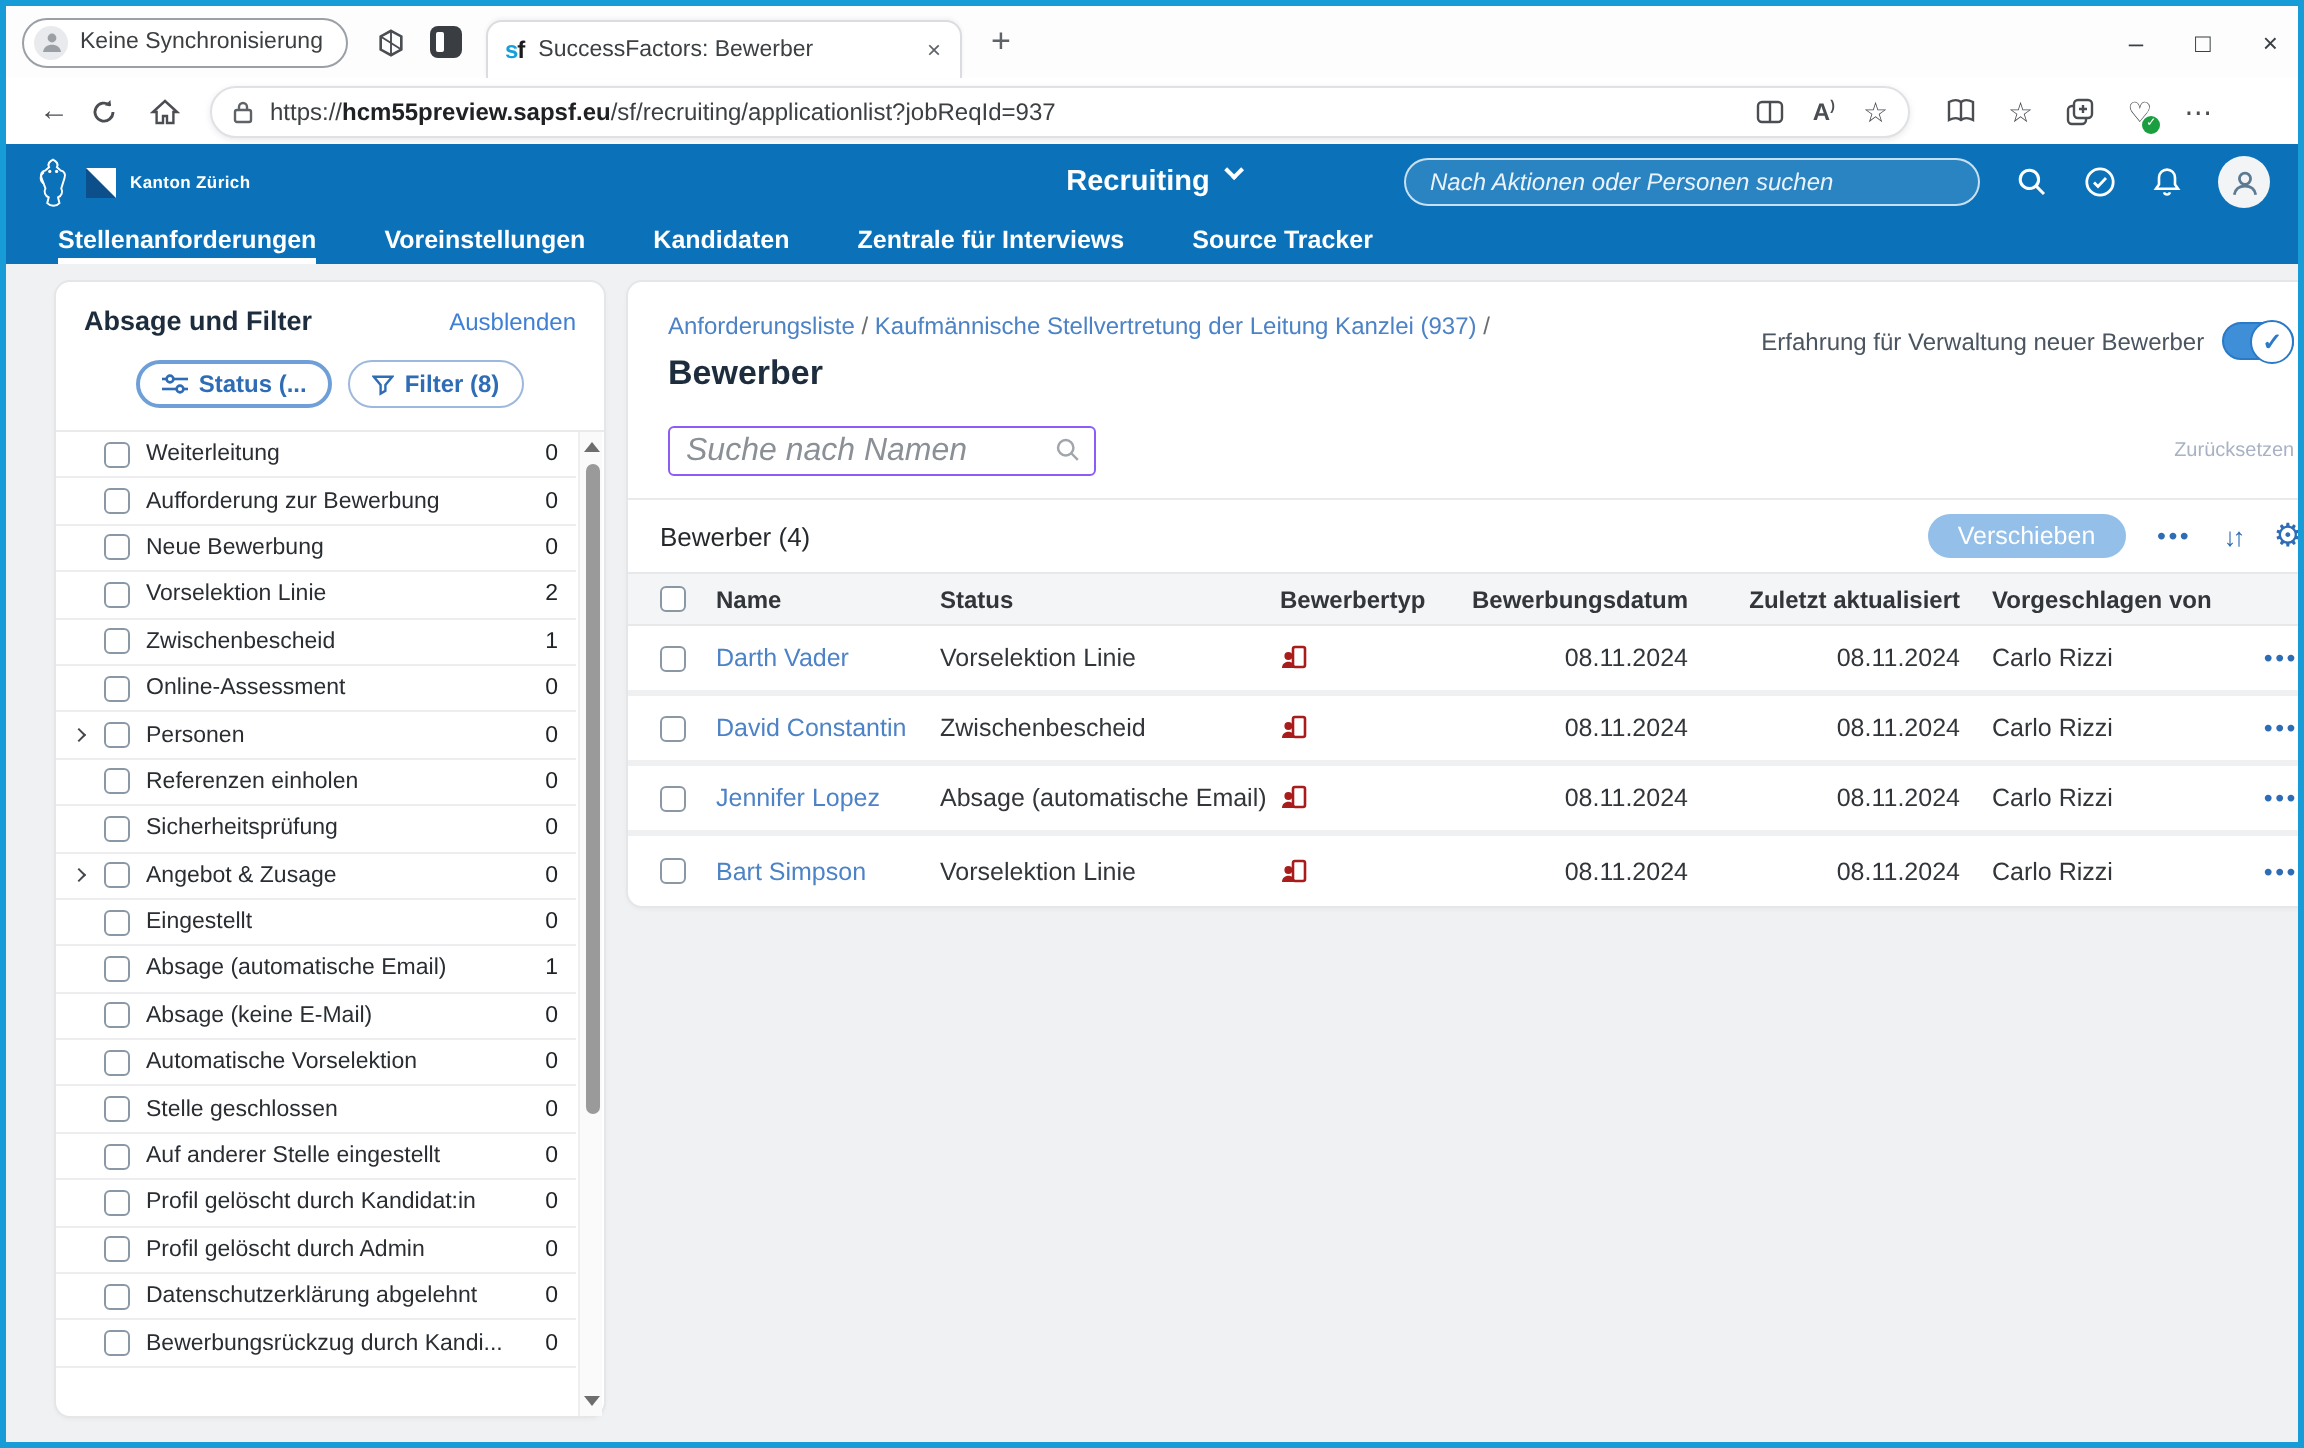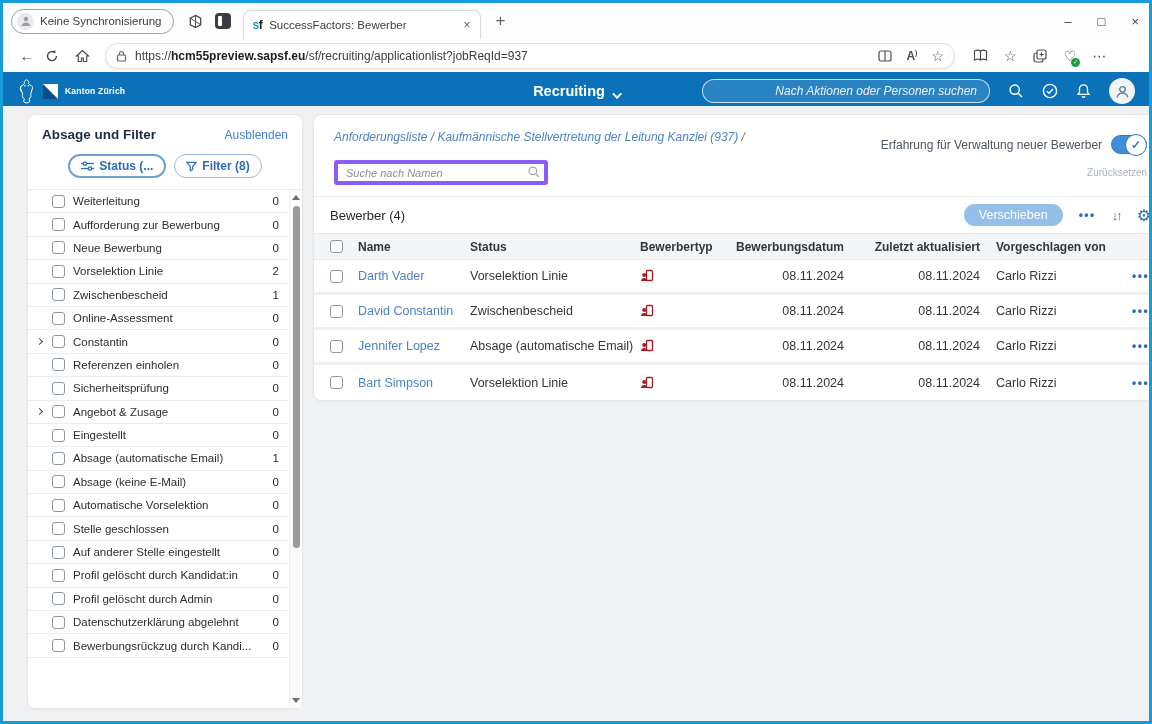--- a/index.html
+++ b/index.html
@@ -30,24 +30,24 @@
   .url-text .host { font-weight:bold; color:#202124; }
   .pill-icons { display:flex; align-items:center; gap:14px; color:#4a4d52; font-size:13px; }
   .after-pill-icons { display:flex; align-items:center; gap:16px; color:#4a4d52; font-size:14px; margin-left:12px; margin-right:24px; }
   .badge-dot { position:relative; }
   .badge-dot::after { content:"✓"; position:absolute; right:-4px; bottom:-3px; width:9px; height:9px; background:#1a9e3f; border-radius:50%; color:#fff; font-size:6px; line-height:9px; text-align:center; }
   
   .sap-header { background:#0b72b9; color:#fff; flex:0 0 auto; padding:4px 14px 0 14px; }
   .sap-row1 { height:30px; display:flex; align-items:center; position:relative; }
   .logo-wrap { display:flex; align-items:center; gap:7px; }
   .logo-text { font-size:8.5px; font-weight:bold; letter-spacing:.2px; }
-  .module-title { position:absolute; left:50%; transform:translateX(-50%); font-size:14.5px; font-weight:bold; display:flex; align-items:flex-end; gap:7px; }
+  .module-title { position:absolute; left:50%; transform:translateX(-50%); font-size:14.5px; font-weight:bold; display:flex; align-items:flex-start; gap:7px; }
   .chev-down { width:7px; height:7px; border-right:2px solid #fff; border-bottom:2px solid #fff; transform:rotate(45deg) translateY(-2px); }
   .hdr-right { margin-left:auto; display:flex; align-items:center; gap:18px; }
-  .hdr-search { width:288px; height:24px; border:1px solid rgba(255,255,255,.75); border-radius:12px; background:rgba(255,255,255,.13); color:#fff; font-style:italic; font-size:12px; padding:0 12px; font-family:"Liberation Sans", sans-serif;text-align:right; }
+  .hdr-search { width:288px; height:24px; border:1px solid rgba(255,255,255,.75); border-radius:12px; background:rgba(255,255,255,.13); color:#fff; font-style:italic; font-size:12px; padding:0 12px; font-family:"Liberation Sans", sans-serif; }
   .hdr-search::placeholder { color:#eaf2fa; font-style:italic; }
   .avatar-circle { width:26px; height:26px; border-radius:50%; background:#f2f4f6; display:flex; align-items:center; justify-content:center; }
   .sap-row2 { height:26px; display:flex; align-items:flex-end; gap:34px; padding:0 0 0 12px; }
   .mod-tab { font-size:12.5px; font-weight:bold; padding-bottom:5px; color:#fff; white-space:nowrap; }
   .mod-tab.active { border-bottom:3px solid #fff; padding-bottom:2px; }
   
   .content { flex:1; display:flex; padding:8px 16px 12px 24px; gap:10px; overflow:hidden; }
   .card { background:#fff; border:1px solid #e4e6e8; border-radius:8px; box-shadow:0 1px 2px rgba(0,0,0,.03); }
   .sidebar { width:276px; flex:0 0 auto; display:flex; flex-direction:column; }
   .sb-head { display:flex; justify-content:space-between; align-items:center; padding:12px 14px 6px 14px; }
@@ -66,29 +66,29 @@
   .f-label { margin-left:8px; flex:1; white-space:nowrap; overflow:hidden; text-overflow:ellipsis; }
   .f-count { margin-right:9px; color:#1f2428; }
   .sb-scroll { position:absolute; right:1px; top:0; bottom:0; width:12px; background:#fafafa; border-left:1px solid #efefef; }
   .arr { position:absolute; left:2px; width:0; height:0; border-left:4px solid transparent; border-right:4px solid transparent; }
   .arr.up { top:5px; border-bottom:5px solid #6e6e6e; }
   .arr.down { bottom:5px; border-top:5px solid #6e6e6e; }
   .thumb { position:absolute; left:2.5px; top:16px; height:66%; width:7px; background:#9a9a9a; border-radius:4px; }
   
   .main { flex:1; align-self:flex-start; }
   .m-head { position:relative; padding:15px 18px 4px 20px; }
-  .crumbs { font-size:12px; color:#6a6d70;font-style:italic; }
+  .crumbs { font-size:12px; color:#6a6d70; }
   .crumbs a { color:#4c82c6; text-decoration:none; }
   .page-title { font-size:17px; font-weight:bold; color:#1d2d3e; margin-top:7px; }
   .toggle-wrap { position:absolute; right:18px; top:20px; display:flex; align-items:center; gap:9px; font-size:12px; color:#4a5560; }
   .toggle { width:36px; height:19px; border-radius:10px; background:#3e8fd8; border:1px solid #2a7ac8; position:relative; }
   .toggle .knob { position:absolute; right:-1px; top:-2px; width:22px; height:22px; border-radius:50%; background:#fff; border:1px solid #2a7ac8; color:#2a7ac8; font-size:12px; font-weight:bold; text-align:center; line-height:20px; }
   .m-search-row { display:flex; justify-content:space-between; align-items:center; padding:12px 18px 11px 20px; border-bottom:1px solid #e8eaec; }
   .search-box { position:relative; }
-  .m-search { width:214px; height:25px; border:4px solid #8b5cf6; border-radius:3px; font-size:11px; font-style:italic; color:#32363a; padding:0 26px 0 8px; font-family:"Liberation Sans", sans-serif; }
+  .m-search { width:214px; height:25px; border:1px solid #8b5cf6; border-radius:3px; font-size:16px; font-style:italic; color:#32363a; padding:0 26px 0 8px; font-family:"Liberation Sans", sans-serif; }
   .m-search::placeholder { color:#8a9096; font-style:italic; }
   .search-glyph { position:absolute; right:7px; top:5px; }
   .reset { font-size:10px; color:#a8b2c4; }
   .t-title-row { display:flex; justify-content:space-between; align-items:center; padding:7px 14px 7px 16px; }
   .t-title { font-size:13px; font-weight:normal; color:#26292c; }
   .t-tools { display:flex; align-items:center; gap:16px; color:#2e6db6; }
   .btn-move { background:#93bfe9; color:#fff; border:none; border-radius:14px; padding:4px 15px; font-size:12.5px; font-family:"Liberation Sans", sans-serif; }
   .dots { letter-spacing:1.5px; font-size:12px; font-weight:bold; color:#2e6db6; }
   .sort-glyph { font-size:13px; font-weight:bold; letter-spacing:-2px; }
   .gear-glyph { font-size:16px; }
@@ -238,20 +238,27 @@
             </svg>
         </span>
         <span class="avatar-circle">
           <svg width="15" height="15" viewBox="0 0 14 14">
               <circle cx="7" cy="5" r="2.6" fill="none" stroke="#5c7a92" stroke-width="1.3"></circle>
               <path d="M2 12.5c.5-2.8 2.6-4 5-4s4.5 1.2 5 4" fill="none" stroke="#5c7a92" stroke-width="1.3"></path>
             </svg>
         </span>
       </div>
     </div>
+    <div class="sap-row2">
+        <span class="mod-tab active">Stellenanforderungen</span>
+        <span class="mod-tab">Voreinstellungen</span>
+        <span class="mod-tab">Kandidaten</span>
+        <span class="mod-tab">Zentrale für Interviews</span>
+        <span class="mod-tab">Source Tracker</span>
+      </div>
   </div>
 
   <div class="content">
 
     <aside class="sidebar card">
       <div class="sb-head">
         <span class="sb-title">Absage und Filter</span>
         <a class="link" style="font-size:12px;">Ausblenden</a>
       </div>
       <div class="sb-pills">
@@ -307,21 +314,21 @@
               <span class="chev-zone"></span>
               <span class="cb"></span>
               <span class="f-label">Online-Assessment</span>
               <span class="f-count">0</span>
             </div>
             <div class="f-item">
               <span class="chev-zone">
                 <span class="chev-right"></span>
               </span>
               <span class="cb"></span>
-              <span class="f-label">Constantin</span>
+              <span class="f-label">Personen</span>
               <span class="f-count">0</span>
             </div>
             <div class="f-item">
               <span class="chev-zone"></span>
               <span class="cb"></span>
               <span class="f-label">Referenzen einholen</span>
               <span class="f-count">0</span>
             </div>
             <div class="f-item">
               <span class="chev-zone"></span>
@@ -407,20 +414,21 @@
     </aside>
 
     <main class="main card">
       <div class="m-head">
         <div class="crumbs">
           <a>Anforderungsliste</a>
           <span>/</span>
           <a>Kaufmännische Stellvertretung der Leitung Kanzlei (937)</a>
           <span>/</span>
         </div>
+        <div class="page-title">Bewerber</div>
         <div class="toggle-wrap">
           <span>Erfahrung für Verwaltung neuer Bewerber</span>
           <span class="toggle">
               <span class="knob">✓</span>
             </span>
         </div>
       </div>
 
       <div class="m-search-row">
         <span class="search-box">

